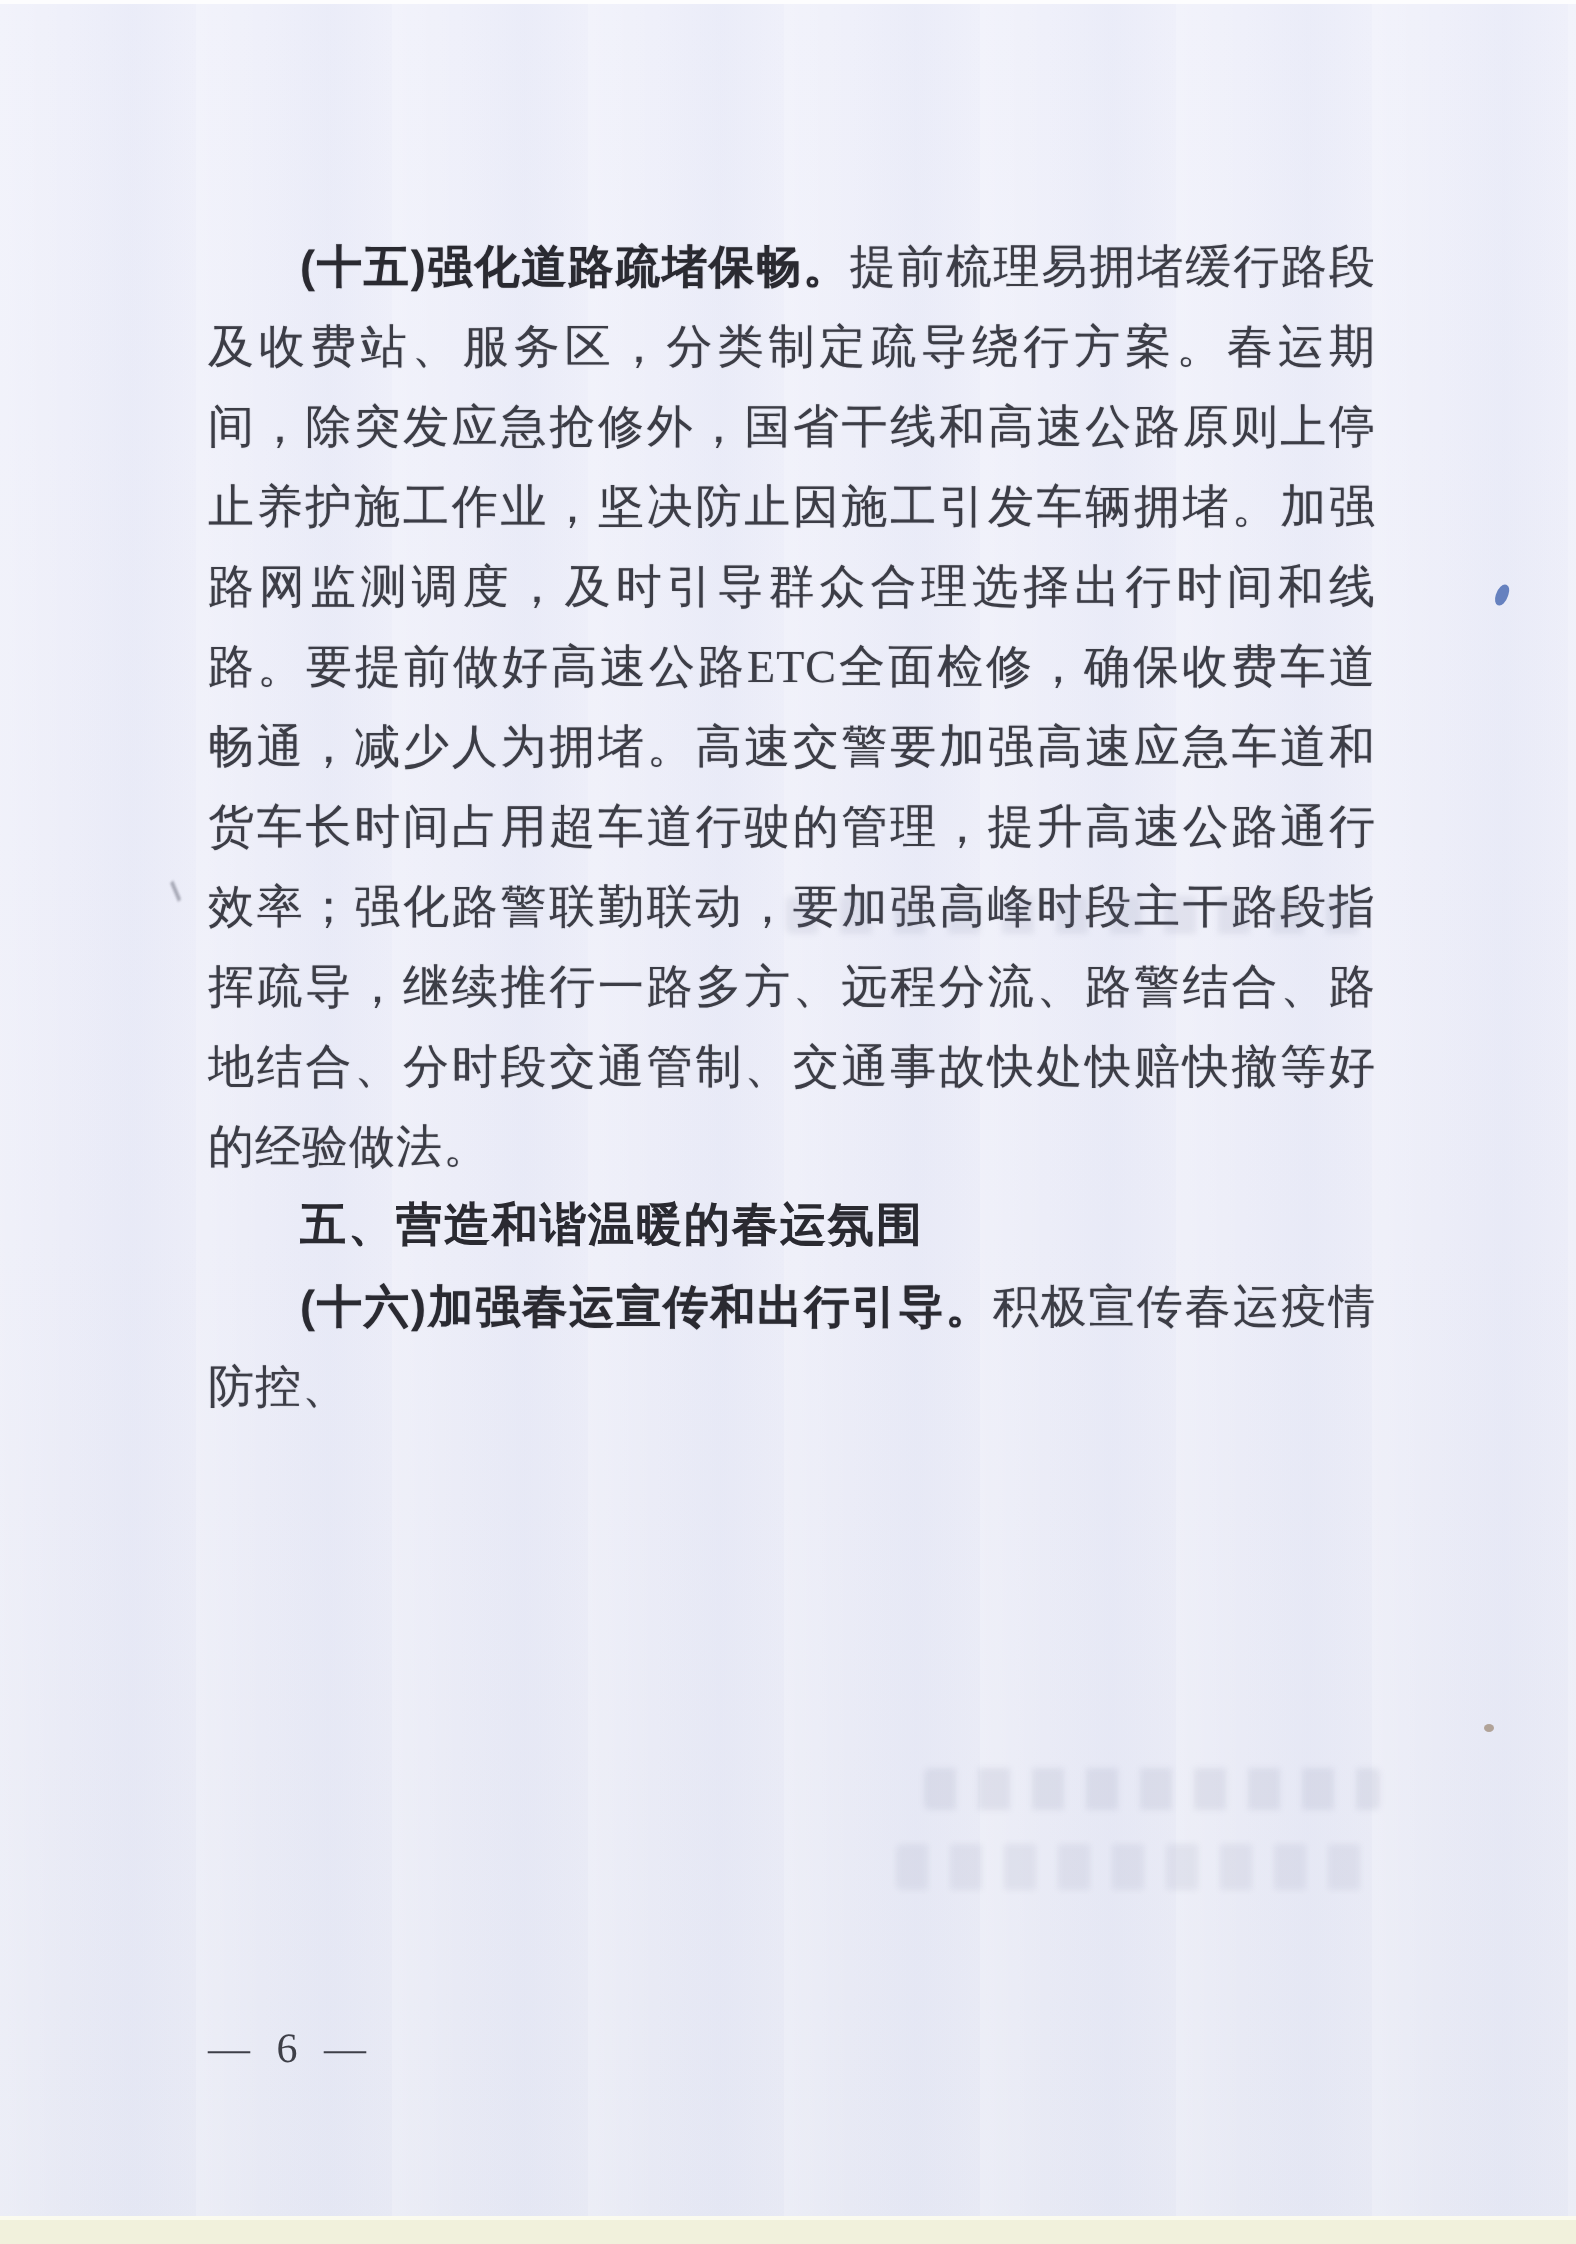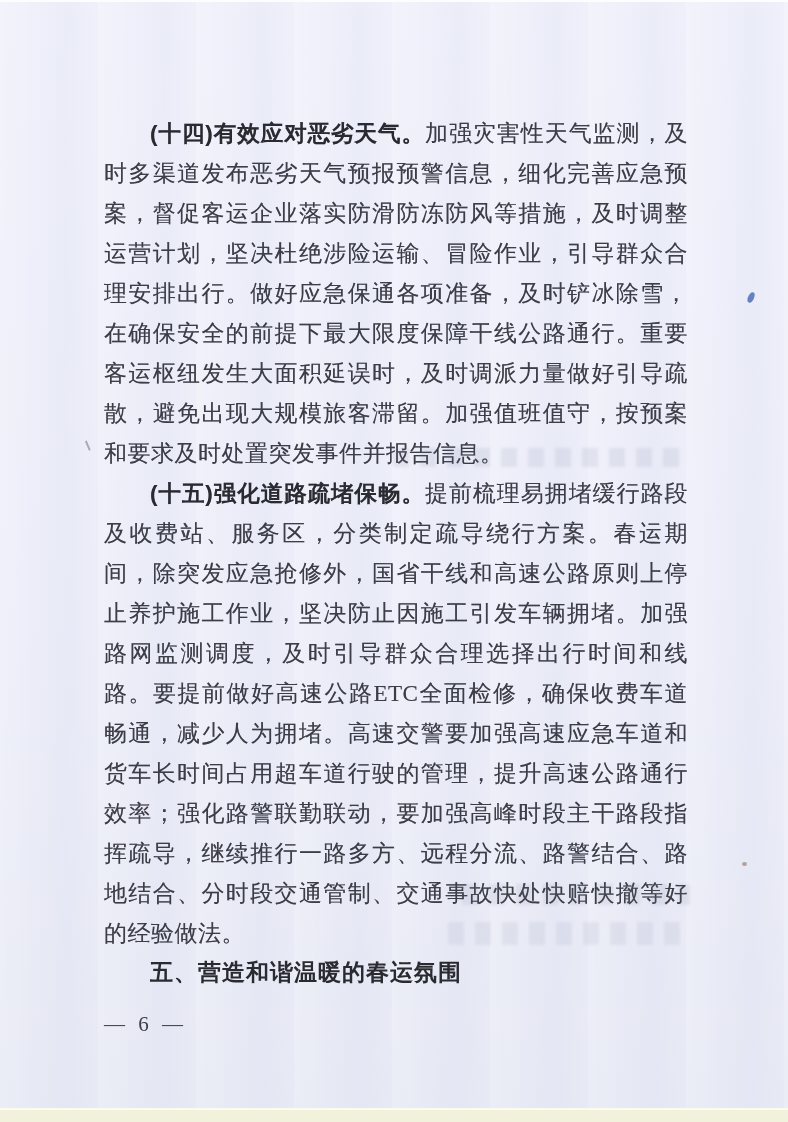--- a/index.html
+++ b/index.html
@@ -118,26 +118,26 @@
     border-top: 2px solid #fbfbef;
   }
 </style>
 </head>
 <body>
 
 <div class="page">
 
   <div class="content">
 
-    <p class="para"><span class="lead">(十四)有效应对恶劣天气。</span><span>加强灾害性天气监测，及时多渠道发布恶劣天气预报预警信息，细化完善应急预案，督促客运企业落实防滑防冻防风等措施，及时调整运营计划，坚决杜绝涉险运输、冒险作业，引导群众合理安排出行。做好应急保通各项准备，及时铲冰除雪，在确保安全的前提下最大限度保障干线公路通行。重要客运枢纽发生大面积延误时，及时调派力量做好引导疏散，避免出现大规模旅客滞留。加强值班值守，按预案和要求及时处置突发事件并报告信息。</span></p>
 
     <p class="para"><span class="lead">(十五)强化道路疏堵保畅。</span><span>提前梳理易拥堵缓行路段及收费站、服务区，分类制定疏导绕行方案。春运期间，除突发应急抢修外，国省干线和高速公路原则上停止养护施工作业，坚决防止因施工引发车辆拥堵。加强路网监测调度，及时引导群众合理选择出行时间和线路。要提前做好高速公路ETC全面检修，确保收费车道畅通，减少人为拥堵。高速交警要加强高速应急车道和货车长时间占用超车道行驶的管理，提升高速公路通行效率；强化路警联勤联动，要加强高峰时段主干路段指挥疏导，继续推行一路多方、远程分流、路警结合、路地结合、分时段交通管制、交通事故快处快赔快撤等好的经验做法。</span></p>
 
     <p class="section-heading">五、营造和谐温暖的春运氛围</p>
 
+    <p class="para"><span class="lead">(十六)加强春运宣传和出行引导。</span><span>积极宣传春运疫情防控、</span></p>
 
   </div>
 
   <div class="bleed bleed-1"></div>
   <div class="bleed bleed-2"></div>
   <div class="bleed bleed-3"></div>
 
   <div class="ink-speck-blue"></div>
   <div class="speck-brown"></div>
   <div class="mark-gray"></div>

